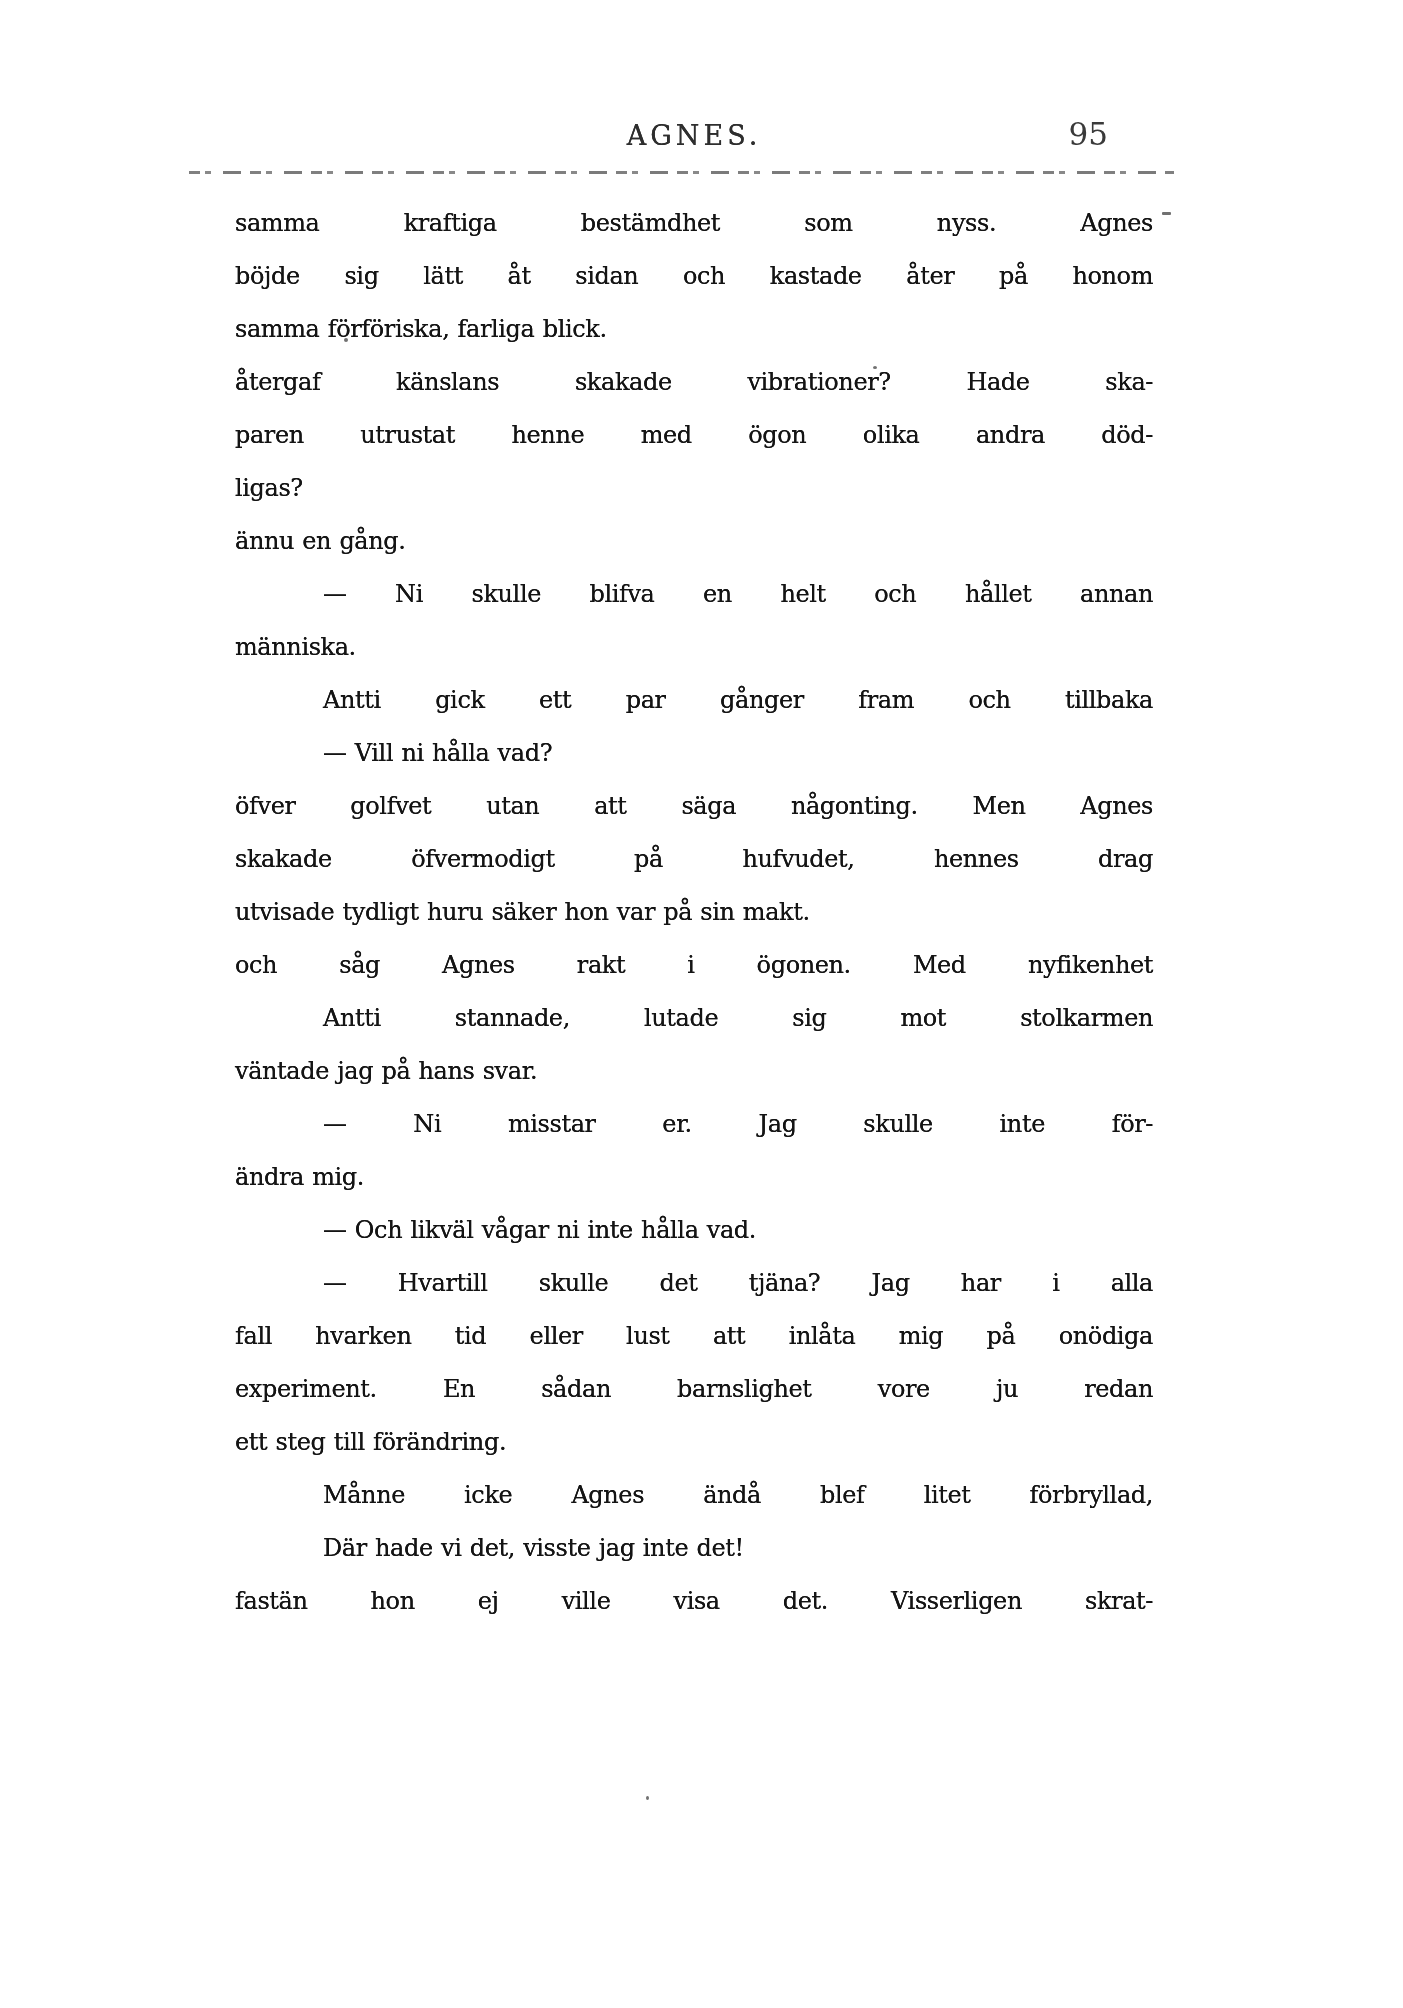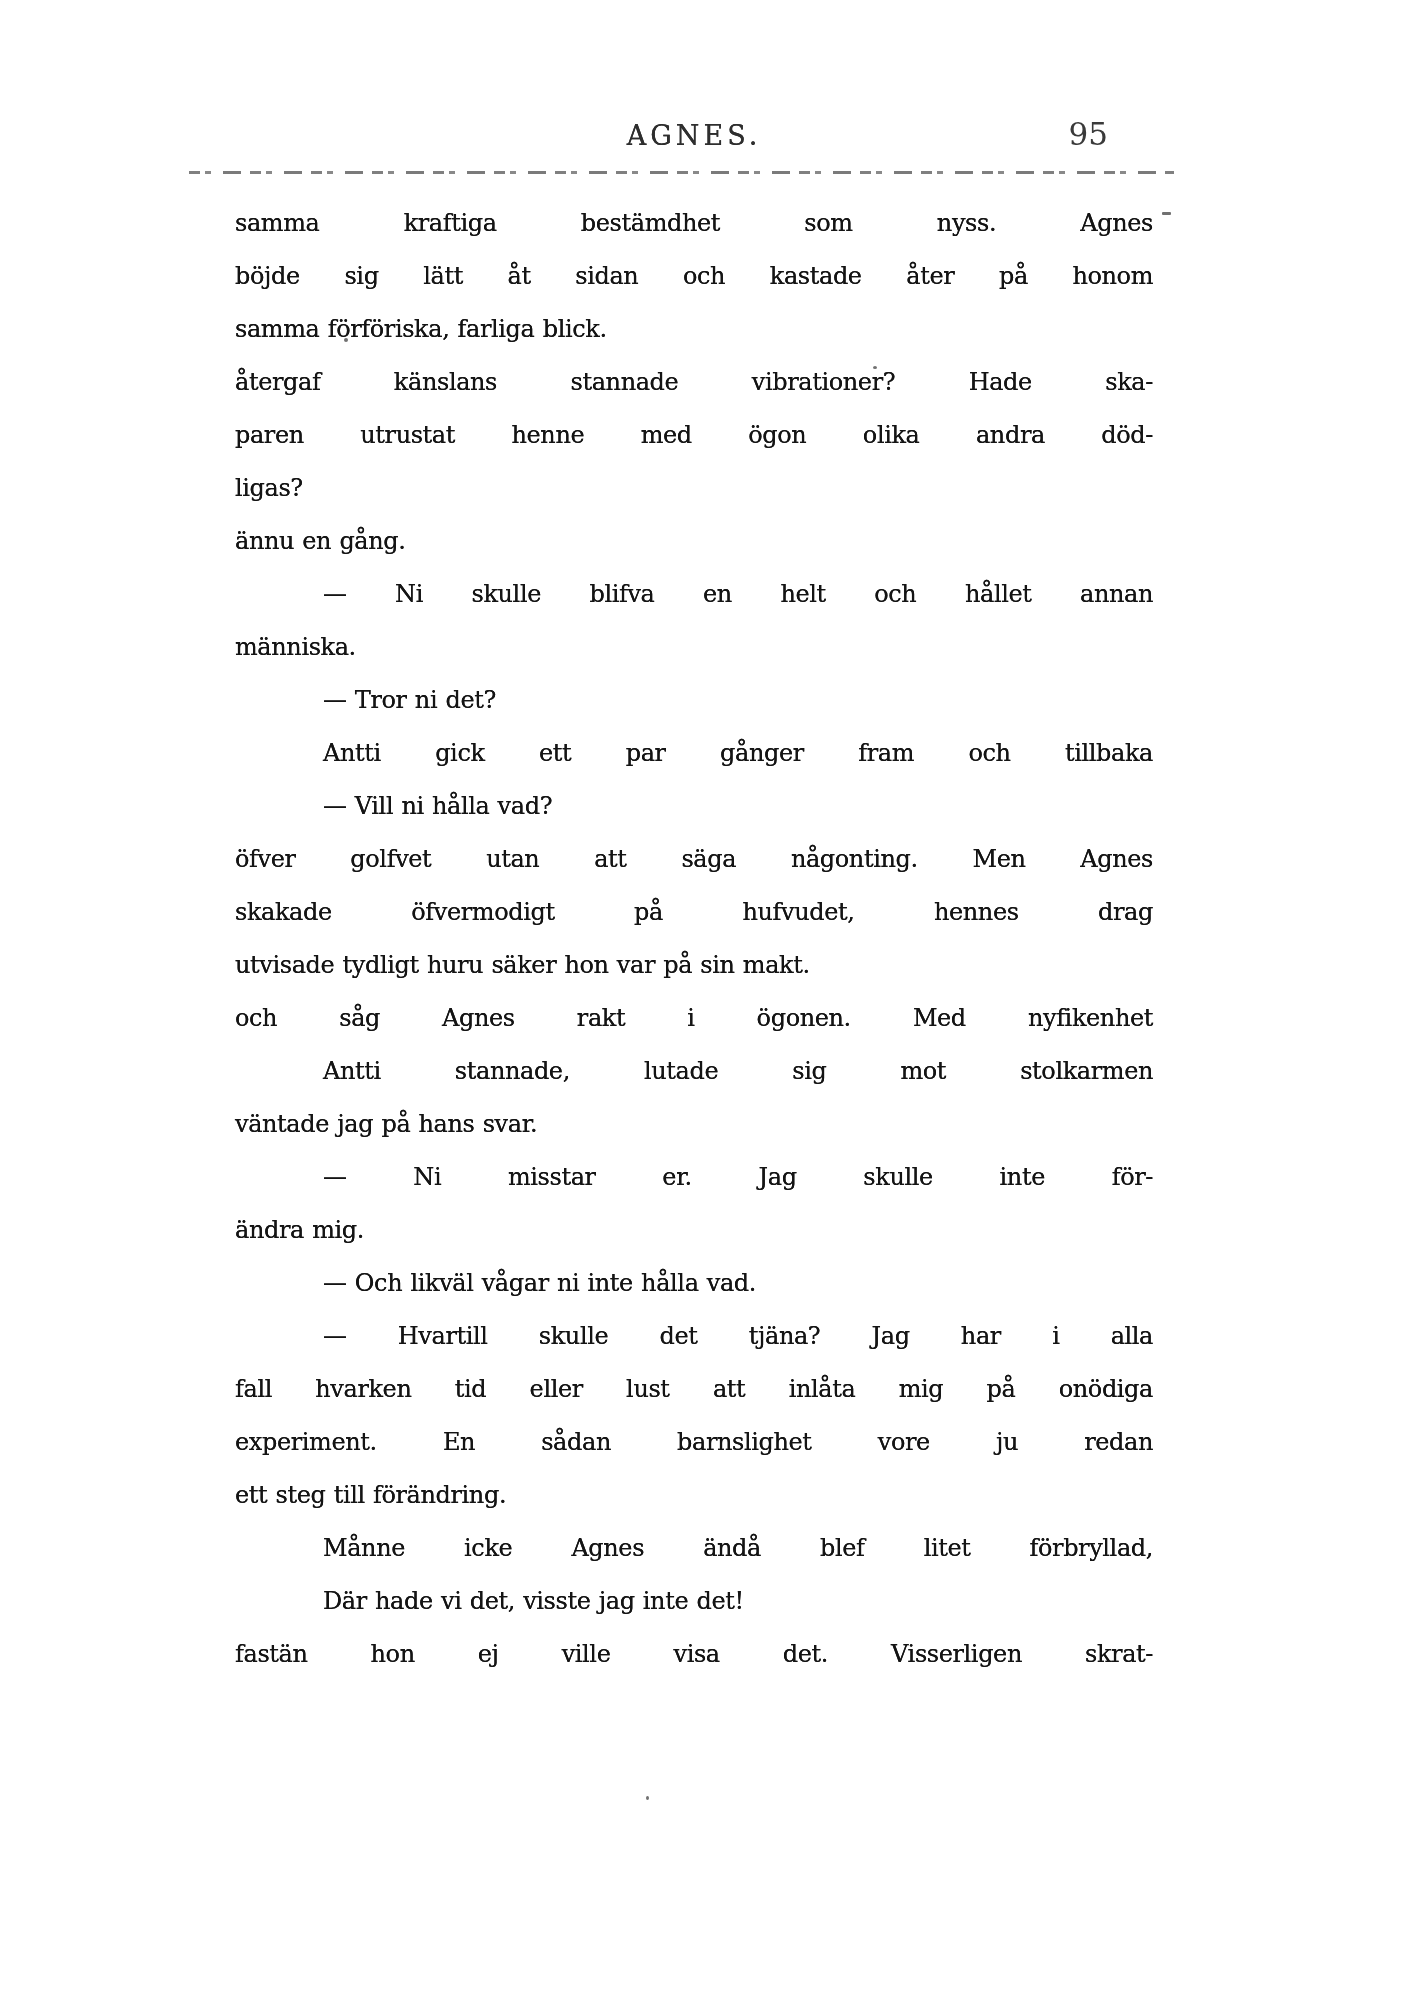--- a/index.html
+++ b/index.html
@@ -91,27 +91,26 @@
   <div class="running-head">AGNES.</div>
 
   <div class="page-number">95</div>
 
   <div class="header-rule"></div>
 
   <div class="page-body">
       <div class="text-line just">samma kraftiga bestämdhet som nyss. Agnes</div>
       <div class="text-line just">böjde sig lätt åt sidan och kastade åter på honom</div>
       <div class="text-line">samma förföriska, farliga blick.</div>
-      <div class="text-line just">återgaf känslans stannade vibrationer? Hade ska-</div>
+      <div class="text-line just">återgaf känslans skakade vibrationer? Hade ska-</div>
       <div class="text-line just">paren utrustat henne med ögon olika andra död-</div>
       <div class="text-line">ligas?</div>
       <div class="text-line">ännu en gång.</div>
       <div class="text-line just indent">— Ni skulle blifva en helt och hållet annan</div>
       <div class="text-line">människa.</div>
-      <div class="text-line indent">— Tror ni det?</div>
       <div class="text-line just indent">Antti gick ett par gånger fram och tillbaka</div>
       <div class="text-line indent">— Vill ni hålla vad?</div>
       <div class="text-line just">öfver golfvet utan att säga någonting. Men Agnes</div>
       <div class="text-line just">skakade öfvermodigt på hufvudet, hennes drag</div>
       <div class="text-line">utvisade tydligt huru säker hon var på sin makt.</div>
       <div class="text-line just">och såg Agnes rakt i ögonen. Med nyfikenhet</div>
       <div class="text-line just indent">Antti stannade, lutade sig mot stolkarmen</div>
       <div class="text-line">väntade jag på hans svar.</div>
       <div class="text-line just indent">— Ni misstar er. Jag skulle inte för-</div>
       <div class="text-line">ändra mig.</div>

